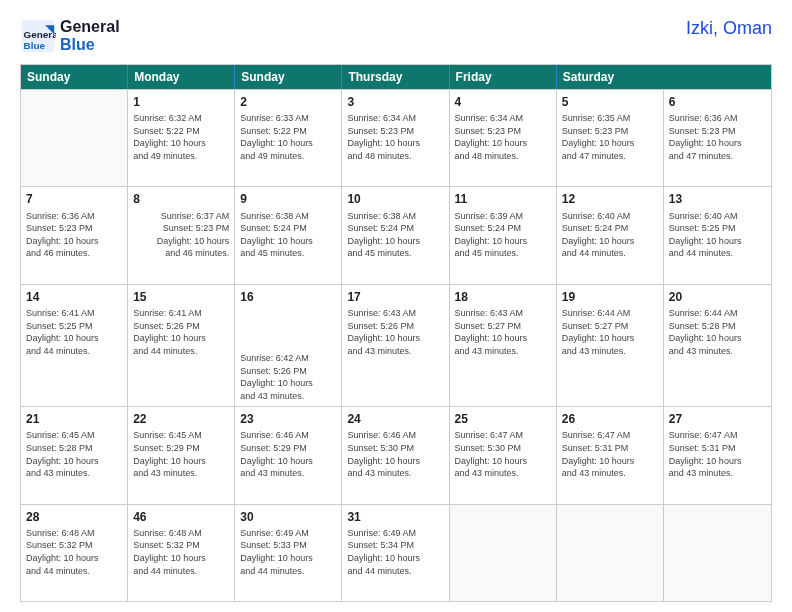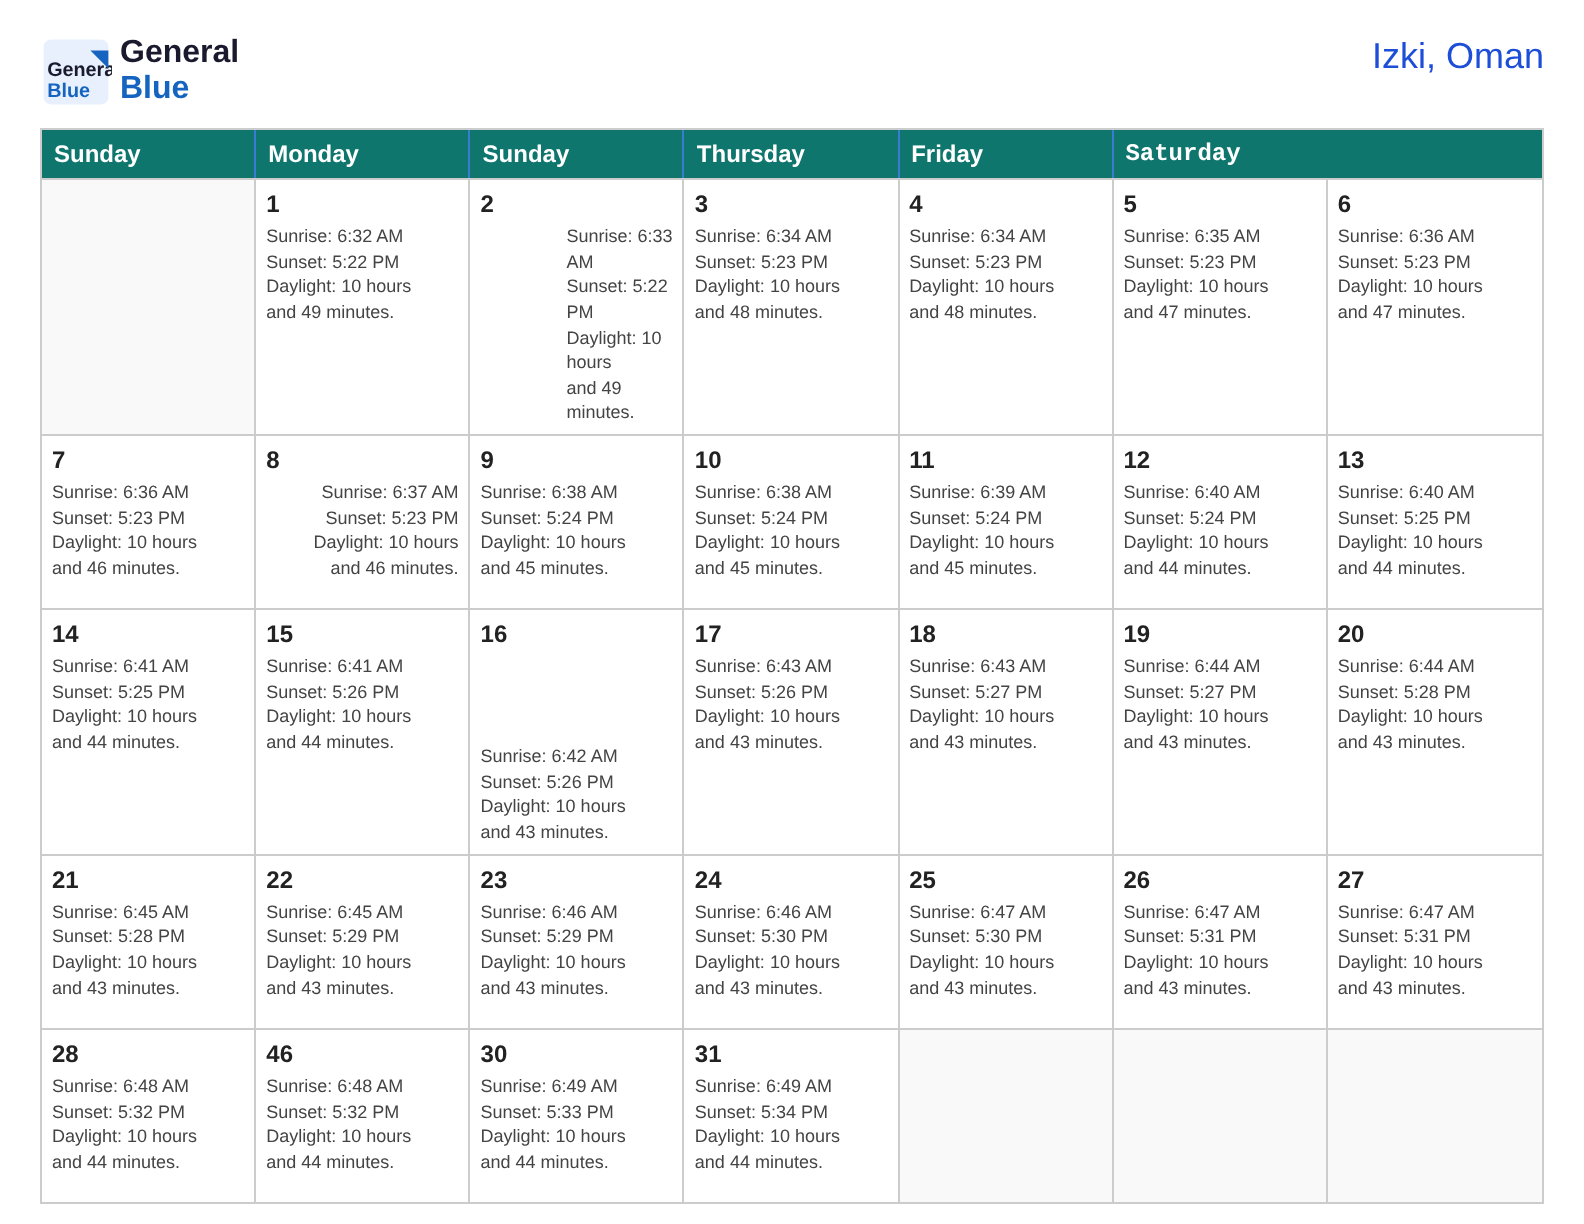--- a/index.html
+++ b/index.html
@@ -56,21 +56,21 @@
       background: #0f766e;
     }
     .cal-header-cell {
       color: #fff;
       font-size: 12px;
       font-weight: bold;
       padding: 5px 6px;
       text-align: left;
       border-right: 1px solid #3a7bd5;
     }
-    .cal-header-cell:last-child { border-right: none; font-family: Liberation Mono, monospace; }
+    .cal-header-cell:last-child { border-right: none; }
     .cal-body {
       flex: 1;
       display: flex;
       flex-direction: column;
     }
     .cal-row {
       display: grid;
       grid-template-columns: repeat(7, 1fr);
       flex: 1;
       border-top: 1px solid #ccc;
@@ -134,21 +134,21 @@
           <div class="cal-cell empty"></div>
           <div class="cal-cell">
             <div class="day-num">1</div>
             <div class="cell-info" style="white-space: pre-line;">Sunrise: 6:32 AM
 Sunset: 5:22 PM
 Daylight: 10 hours
 and 49 minutes.</div>
           </div>
           <div class="cal-cell">
             <div class="day-num">2</div>
-            <div class="cell-info" style="white-space: pre-line; margin-left: 43px;">Sunrise: 6:33 AM
+            <div class="cell-info" style="white-space: pre-line;">Sunrise: 6:33 AM
 Sunset: 5:22 PM
 Daylight: 10 hours
 and 49 minutes.</div>
           </div>
           <div class="cal-cell">
             <div class="day-num">3</div>
             <div class="cell-info" style="white-space: pre-line;">Sunrise: 6:34 AM
 Sunset: 5:23 PM
 Daylight: 10 hours
 and 48 minutes.</div>

